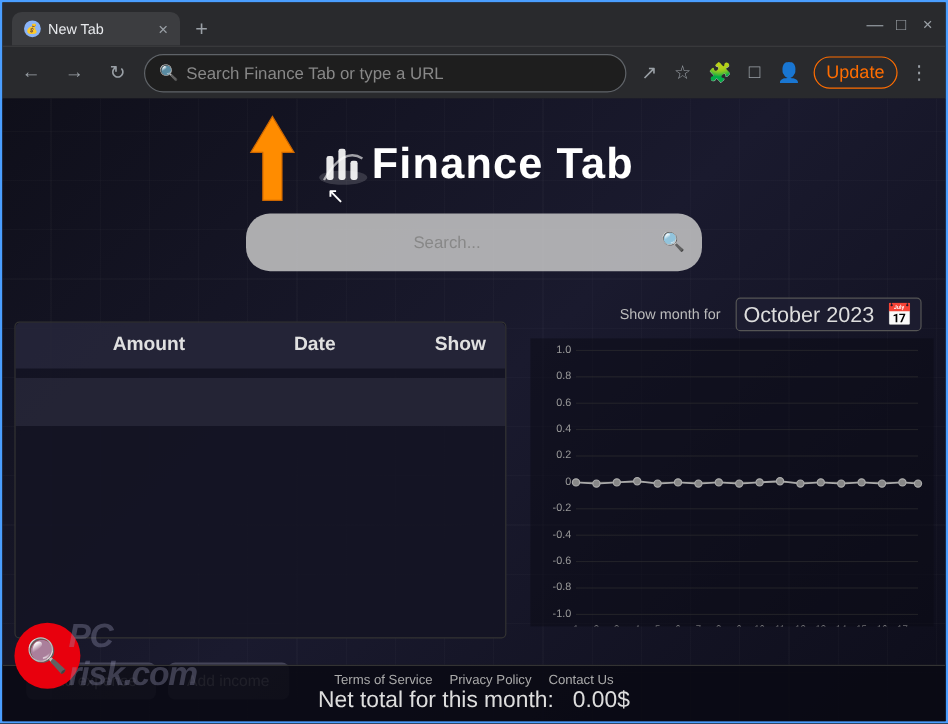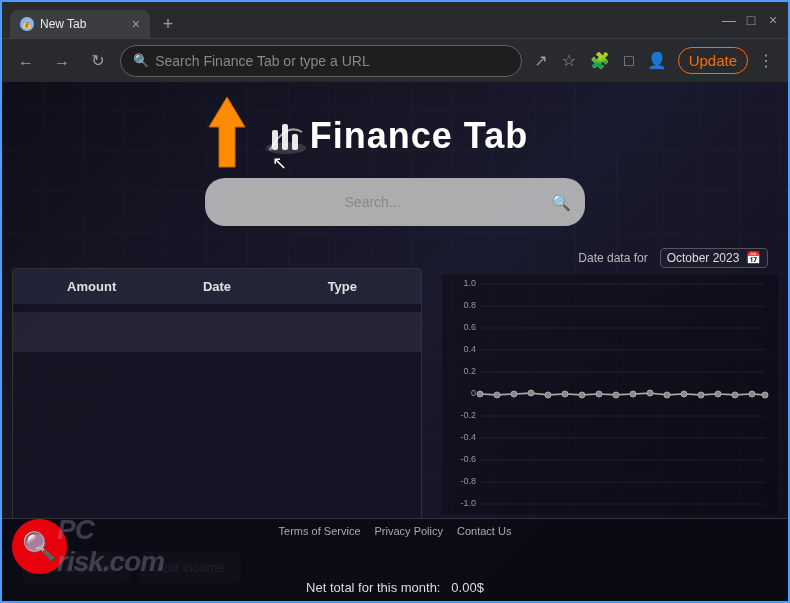--- a/index.html
+++ b/index.html
@@ -282,21 +282,21 @@
       font-size: 12px;
       color: #ccc;
       gap: 6px;
     }
 
     .date-selector {
       background: rgba(30,30,50,0.8);
       border: 1px solid #555;
       border-radius: 4px;
       color: #ddd;
-      font-size: 12px;
+      font-size: 18px;
       padding: 2px 6px;
       text-align: center;
     }
 
     .data-table {
       background: rgba(20, 20, 35, 0.9);
       border: 1px solid #333;
       border-radius: 4px;
       margin-bottom: 8px;
       flex: 1;
@@ -304,24 +304,24 @@
 
     .table-header {
       display: grid;
       grid-template-columns: 1fr 1fr 1fr;
       padding: 10px 16px;
       background: rgba(40,40,60,0.8);
       border-radius: 4px 4px 0 0;
     }
 
     .table-header-cell {
-      font-size: 13px;
+      font-size: 16px;
       font-weight: 600;
       color: #e0e0e0;
-      text-align: center;
+      text-align: right;
     }
 
     .table-row-empty {
       height: 40px;
       background: rgba(60,60,80,0.4);
       margin: 4px 0;
     }
 
     .table-body {
       padding: 4px 0;
@@ -387,22 +387,21 @@
 
     .footer-link {
       color: #aaa;
       font-size: 11px;
       text-decoration: none;
       cursor: pointer;
     }
 
     .net-total {
       color: #ddd;
-      font-size: 13px;
-      margin-top: 43px;
+      font-size: 19px;
     }
 
     
     .watermark {
       position: absolute;
       bottom: 20px;
       left: 0;
       width: 200px;
       height: 70px;
       z-index: 20;
@@ -514,38 +513,38 @@
       <div class="left-panel">
 
         <div class="show-data-row" style="visibility:hidden;">
           <span>placeholder</span>
         </div>
 
         <div class="data-table">
           <div class="table-header">
             <span class="table-header-cell">Amount</span>
             <span class="table-header-cell">Date</span>
-            <span class="table-header-cell">Type</span>
+            <span class="table-header-cell">Show</span>
           </div>
           <div class="table-body">
             <div class="table-row-empty"></div>
           </div>
         </div>
 
         <div class="action-buttons">
           <button class="action-btn">Add expense</button>
           <button class="action-btn">Add income</button>
         </div>
 
       </div>
 
       <div class="right-panel">
 
         <div class="show-data-row">
-          <span style="color:#bbb;font-size:12px;margin-right:6px;">Date data for</span>
+          <span style="color:#bbb;font-size:12px;margin-right:6px;">Show month for</span>
           <div class="date-selector">
             <span>October 2023</span>
             &nbsp;📅
           </div>
         </div>
 
         <div class="chart-area">
           <svg class="chart-svg" viewBox="0 0 320 240" xmlns="http://www.w3.org/2000/svg">
 
             <text x="26" y="12" fill="#999" font-size="9" text-anchor="end">1.0</text>

